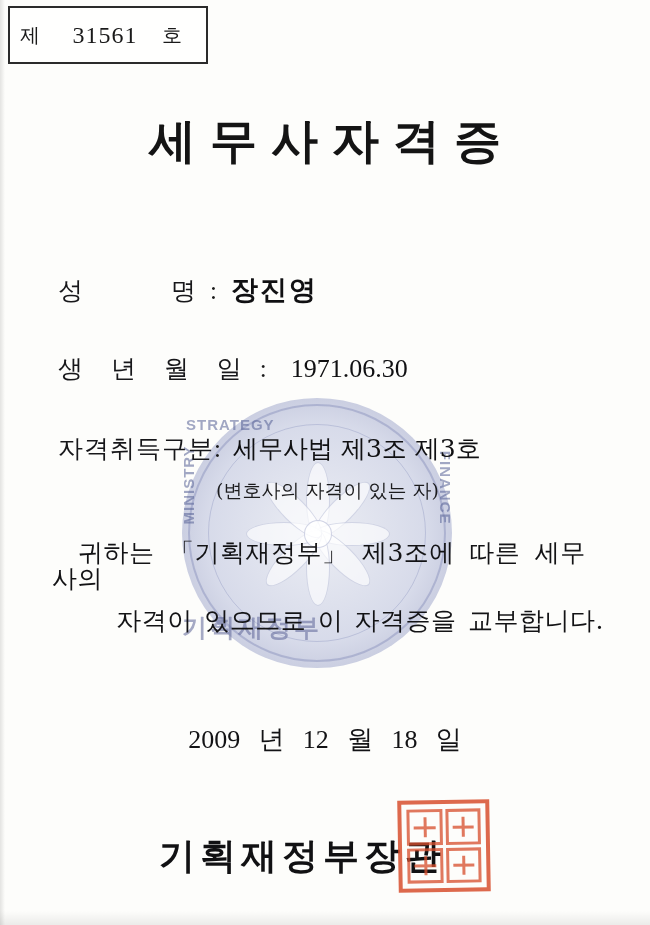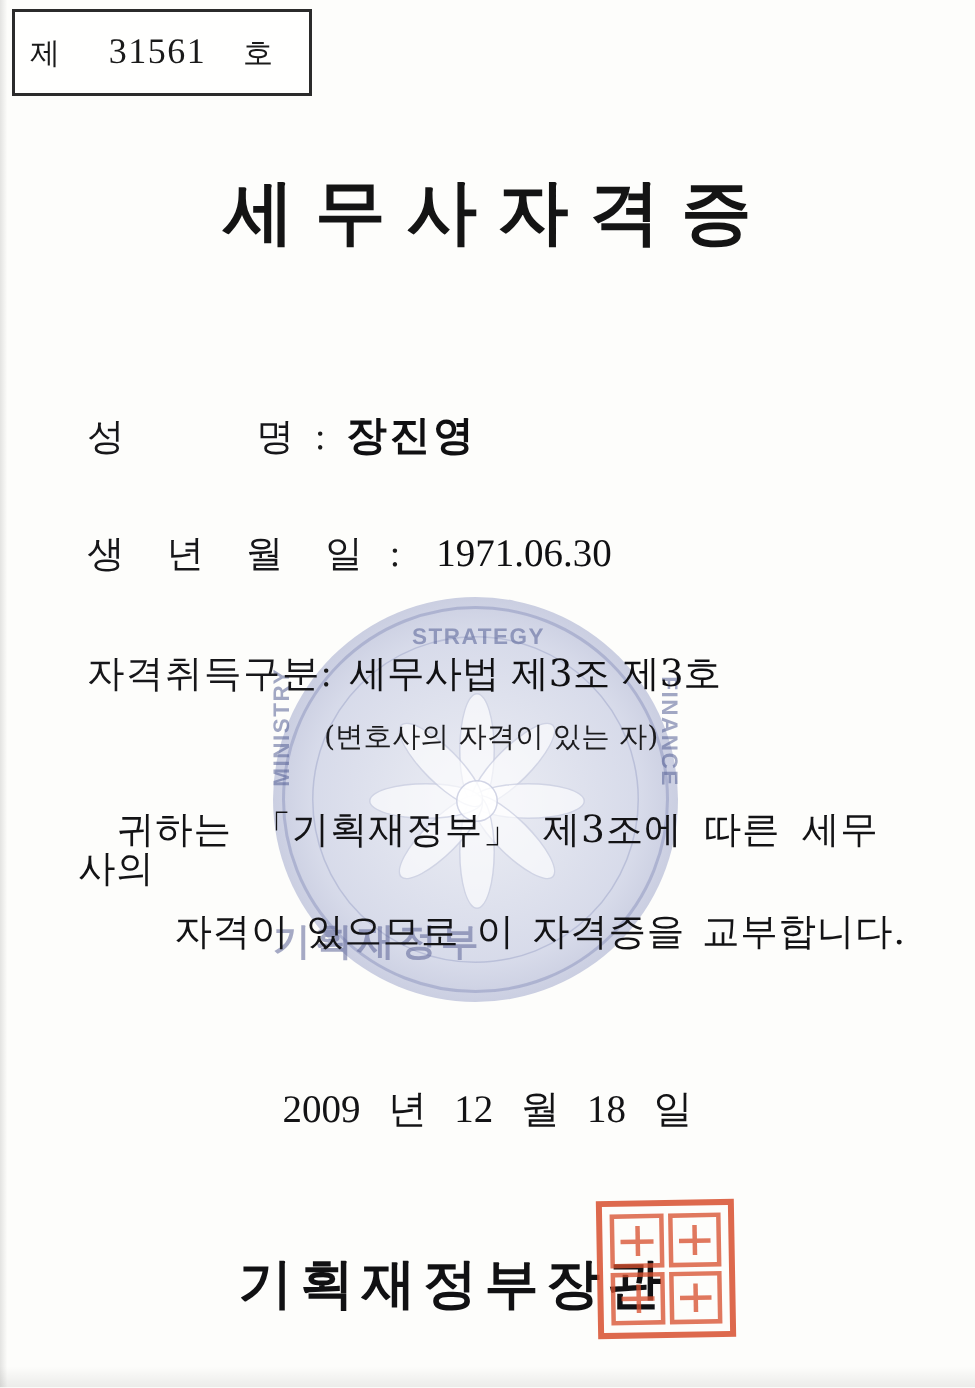--- a/index.html
+++ b/index.html
@@ -298,21 +298,21 @@
   <div class="serial-box">
     <div class="serial-prefix">제</div>
     <div class="serial-number">31561</div>
     <div class="serial-suffix">호</div>
   </div>
 
   <div class="watermark">
     <div class="wm-ring"></div>
     <div class="wm-ring2"></div>
     <div class="wm-arc-text">
-      <div style="position:absolute;left:4px;right:0;top:18px;text-align:center;">STRATEGY</div>
+      <div style="position:absolute;left:4px;right:0;top:18px;text-align:left;">STRATEGY</div>
       <div style="position:absolute;right:6px;top:118px;transform:rotate(90deg);transform-origin:right center;">FINANCE</div>
       <div style="position:absolute;left:6px;top:118px;transform:rotate(-90deg);transform-origin:left center;">MINISTRY</div>
     </div>
     <div class="wm-flower">
       <div class="wm-petal" style="transform:rotate(0deg) translateY(-34px);"></div>
       <div class="wm-petal" style="transform:rotate(45deg) translateY(-34px);"></div>
       <div class="wm-petal" style="transform:rotate(90deg) translateY(-34px);"></div>
       <div class="wm-petal" style="transform:rotate(135deg) translateY(-34px);"></div>
       <div class="wm-petal" style="transform:rotate(180deg) translateY(-34px);"></div>
       <div class="wm-petal" style="transform:rotate(225deg) translateY(-34px);"></div>

